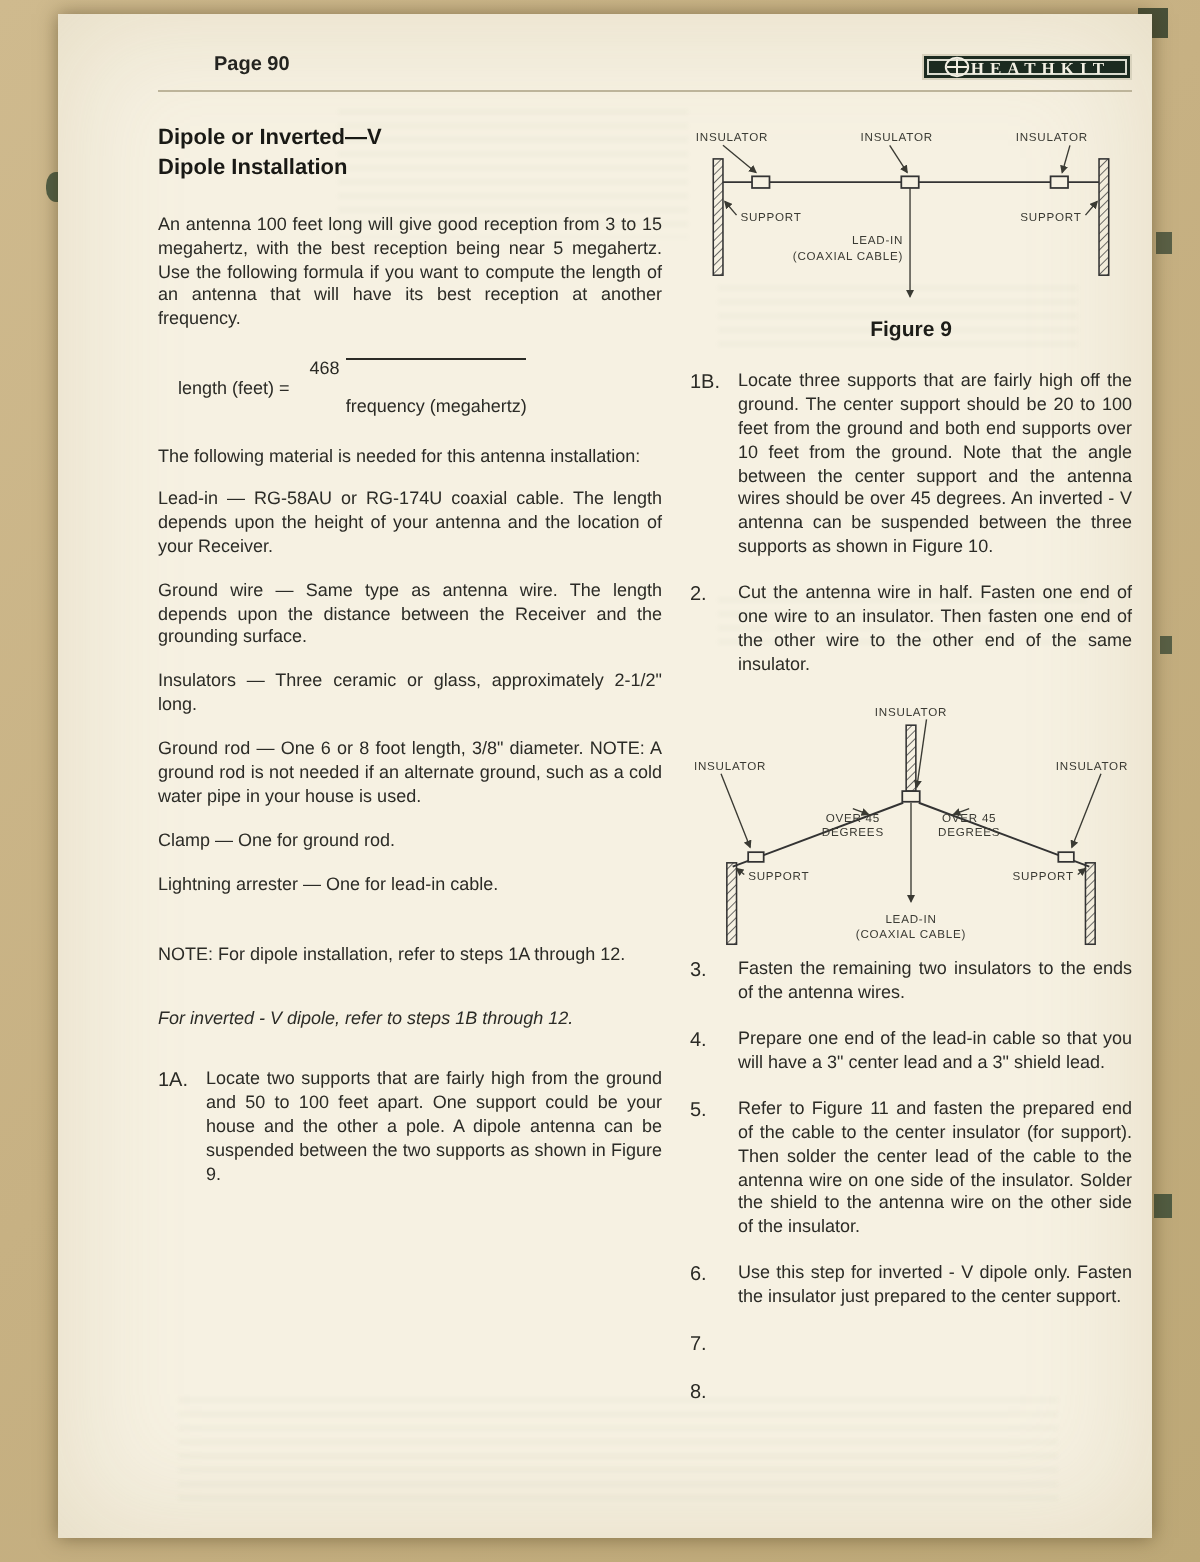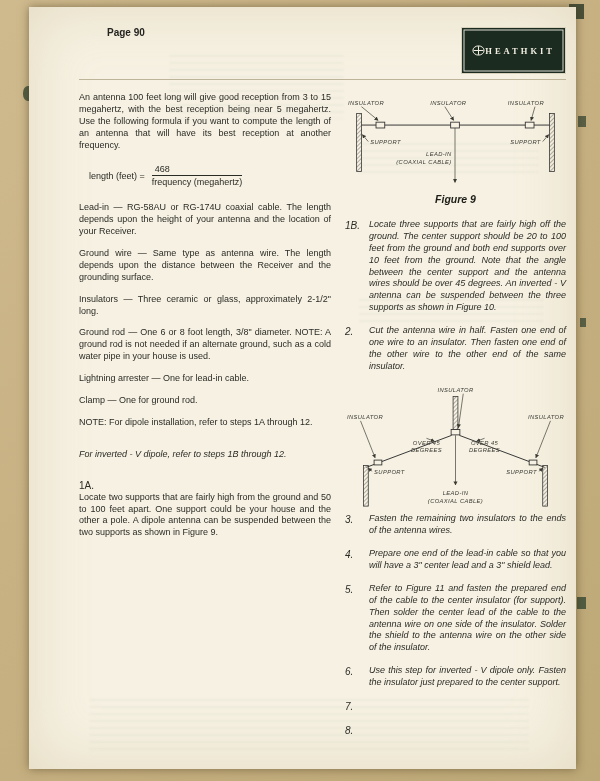--- a/index.html
+++ b/index.html
@@ -31,44 +31,44 @@
   .b1 { left:140px; top:48px;  width:175px; height:64px; }
   .b2 { left:330px; top:136px; width:180px; height:30px; }
   .b3 { left:330px; top:292px; width:185px; height:24px; }
   .b4 { left:60px;  top:692px; width:440px; height:52px; }
 
   .page-header { display:flex; justify-content:space-between; align-items:flex-start;margin-left:28px; }
   .page-num { font-size:10px; font-weight:bold; color:#242420; }
   .badge {
     background:#1c2b20; border:1px solid #d8d2bd;
     box-shadow: inset 0 0 0 1.5px #1c2b20, inset 0 0 0 2.5px rgba(240,238,225,.9);
-    padding:17px 10px; display:flex; align-items:center; gap:0;
+    padding:0 10px; display:flex; align-items:center; gap:0;
   }
   .badge-text { color:#f2efe2; font-family:"Liberation Serif", serif; font-weight:bold;
     font-size:8.5px; letter-spacing:3px; }
   .header-rule { height:1px; background:#bdb49a; margin:5px 0 12px; }
 
   .columns { display:flex; gap:14px; position:relative; }
   .col-left  { width:252px; flex:none; }
-  .col-right { flex:1; min-width:0;font-style:italic; }
+  .col-right { flex:1; min-width:0; }
 
   h2.section-title { font-size:11px; line-height:1.4; color:#191915; margin:4px 0 14px; }
   p.body, .step-body { font-size:9px; line-height:1.32; text-align:justify; color:#2b2b26; }
   p.body { margin-bottom:9px; }
   p.material { margin-bottom:10px; }
-  .note-p { margin-top:10px; }
+  .note-p { margin-top:24px; }
   .inv-p  { margin-top:20px;font-style:italic; }
 
   .formula { display:flex; align-items:center; gap:7px; font-size:9px; margin:13px 0 15px 10px; }
-  .frac { display:inline-flex; flex-direction:column; text-align:left; }
+  .frac { display:inline-flex; flex-direction:row; text-align:left; }
   .frac .num { padding:0 3px 1px; }
-  .frac .den { border-top:1px solid #2b2b26; padding-top:1px; }
+  .frac .den { border-top:1px solid #2b2b26; padding-top:18px; }
 
   .step { display:flex; margin-bottom:11px; }
-  .step.s1a { margin-top:18px;flex-direction:column; }
+  .step.s1a { margin-top:18px; }
   .step-label { width:24px; flex:none; font-size:10px; line-height:1.32; }
   .step-body { flex:1; }
 
   .fig-svg { display:block; width:100%; margin-top:4px; }
   .fig-caption { text-align:center; font-weight:bold; font-size:10.5px; color:#1d1d18; margin:6px 0 14px; }
   .flabel { font-family:"Liberation Sans", sans-serif; font-size:6px; fill:#3a3a33; letter-spacing:.4px; }
   .fline  { stroke:#3a3a33; stroke-width:.7; fill:none; }
   .fwire  { stroke:#333; stroke-width:1; }
   .fshape { fill:#f6f1e2; stroke:#333; stroke-width:.9; }
 </style>
@@ -97,38 +97,43 @@
           <line x1="6.5" y1="1.2" x2="6.5" y2="9.8" stroke="#f2efe2" stroke-width="1"></line>
         </svg>
         <span class="badge-text">HEATHKIT</span>
       </div>
     </div>
     <div class="header-rule"></div>
 
     <div class="columns">
 
       <div class="col-left">
+        <h2 class="section-title">
+          <span style="display:block">Dipole or Inverted—V</span>
+          <span style="display:block">Dipole Installation</span>
+        </h2>
 
         <p class="body">An antenna 100 feet long will give good reception from 3 to 15 megahertz, with the best reception being near 5 megahertz. Use the following formula if you want to compute the length of an antenna that will have its best reception at another frequency.</p>
 
         <div class="formula">
           <span>length (feet) =</span>
           <span class="frac">
             <span class="num">468</span>
             <span class="den">frequency (megahertz)</span>
           </span>
         </div>
 
+        <p class="body">The following material is needed for this antenna installation:</p>
 
         <p class="body material">Lead-in — RG-58AU or RG-174U coaxial cable. The length depends upon the height of your antenna and the location of your Receiver.</p>
         <p class="body material">Ground wire — Same type as antenna wire. The length depends upon the distance between the Receiver and the grounding surface.</p>
         <p class="body material">Insulators — Three ceramic or glass, approximately 2-1/2" long.</p>
         <p class="body material">Ground rod — One 6 or 8 foot length, 3/8" diameter. NOTE: A ground rod is not needed if an alternate ground, such as a cold water pipe in your house is used.</p>
+        <p class="body material">Clamp — One for ground rod.</p>
         <p class="body material">Lightning arrester — One for lead-in cable.</p>
-        <p class="body material">Clamp — One for ground rod.</p>
 
         <p class="body note-p">NOTE: For dipole installation, refer to steps 1A through 12.</p>
         <p class="body inv-p">For inverted - V dipole, refer to steps 1B through 12.</p>
 
         <div class="step s1a">
           <span class="step-label">1A.</span>
           <span class="step-body">Locate two supports that are fairly high from the ground and 50 to 100 feet apart. One support could be your house and the other a pole. A dipole antenna can be suspended between the two supports as shown in Figure 9.</span>
         </div>
       </div>
 

